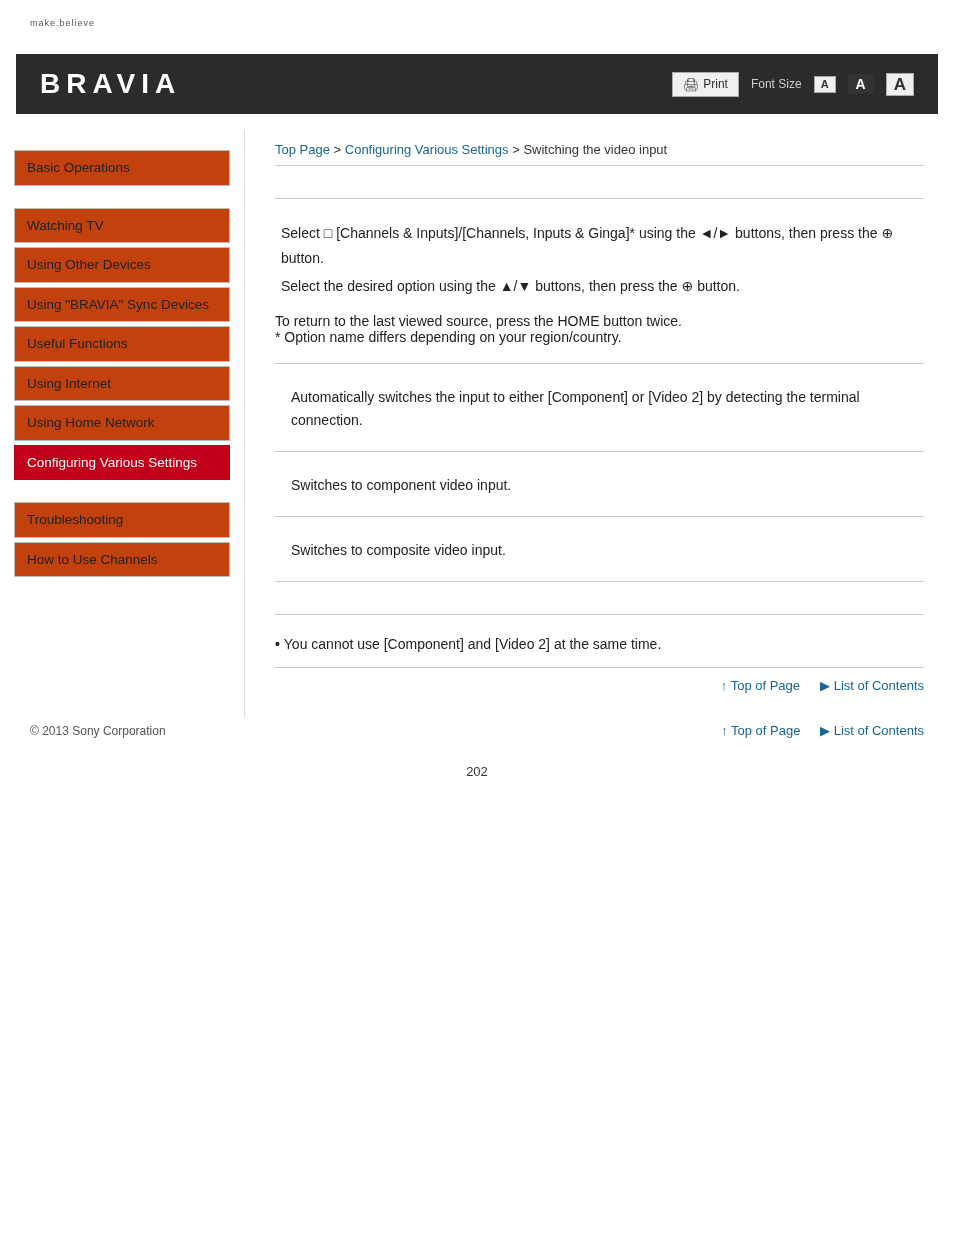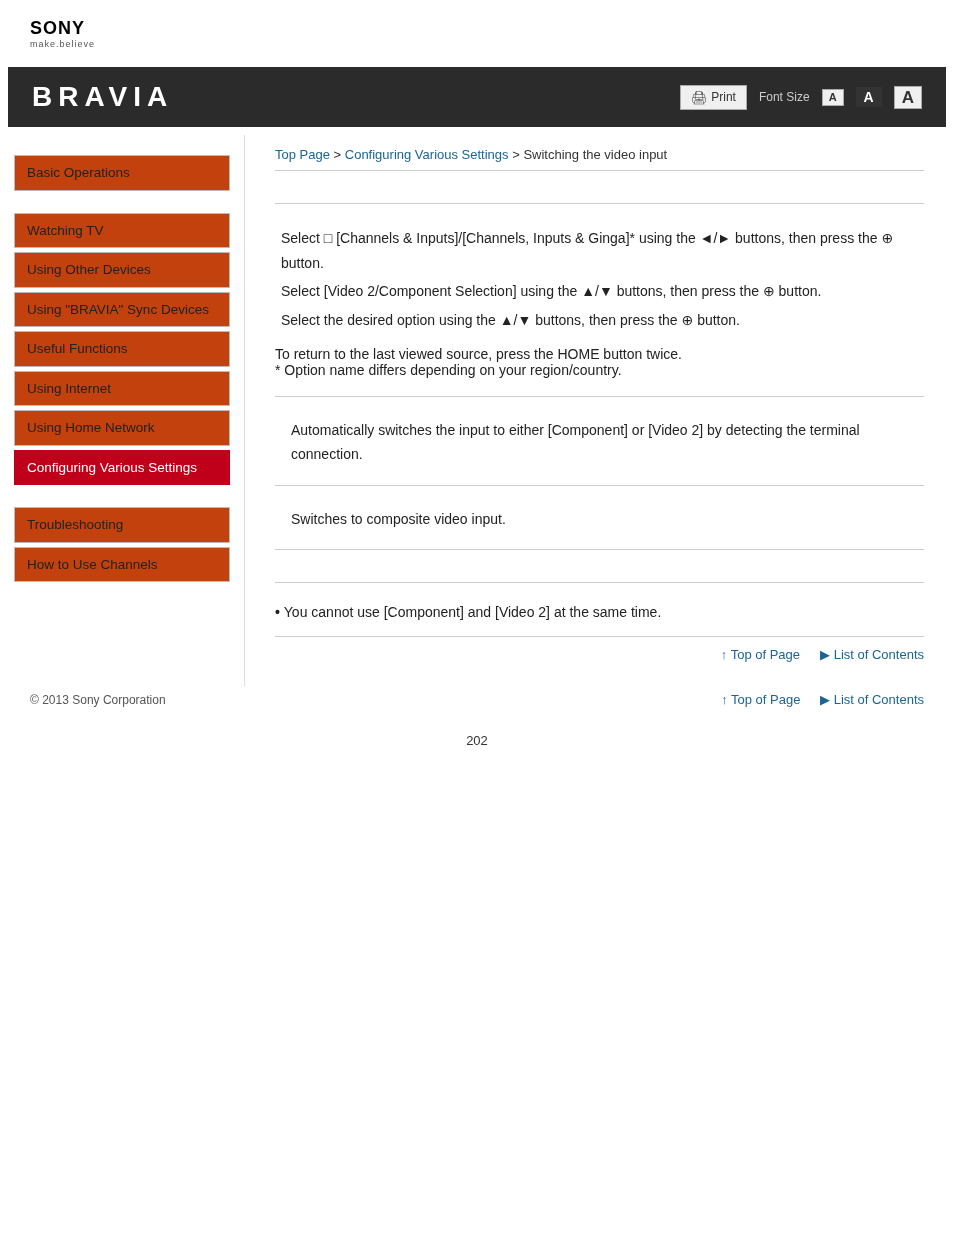--- a/index.html
+++ b/index.html
@@ -29,21 +29,21 @@
       letter-spacing: 1px;
     }
 
     
     .bravia-bar {
       background: #2b2b2b;
       display: flex;
       align-items: center;
       justify-content: space-between;
       padding: 14px 24px;
-      margin: 8px;
+      margin: 16px;
     }
     .bravia-title {
       color: #fff;
       font-size: 28px;
       font-weight: bold;
       font-family: Arial, sans-serif;
       letter-spacing: 6px;
     }
     .bravia-toolbar {
       display: flex;
@@ -220,21 +220,20 @@
       font-size: 14px;
       line-height: 1.7;
       color: #222;
       padding-left: 16px;
     }
   </style>
 </head>
 <body>
 
 <div class="sony-header">
-  <div class="sony-logo-text">SONY</div>
   <div class="sony-tagline">make.believe</div>
 </div>
 
 <div class="bravia-bar">
   <div class="bravia-title">BRAVIA</div>
   <div class="bravia-toolbar">
     <button class="print-btn">
       <span class="print-icon">🖨</span>
       <span>Print</span>
     </button>
@@ -266,32 +265,34 @@
 
     <div class="breadcrumb">
       <a href="#">Top Page</a><span> &gt; </span><a href="#">Configuring Various Settings</a><span> &gt; </span><span>Switching the video input</span>
     </div>
 
     <div class="empty-section"></div>
 
     <div class="section">
       <div class="steps-block">
         <p>Select □ [Channels &amp; Inputs]/[Channels, Inputs &amp; Ginga]* using the ◄/► buttons, then press the ⊕ button.</p>
-        <p>Select [Video 2/Component Selection] using the ▲/▼ buttons, then press the ⊕ button.</p>
         <p>Select the desired option using the ▲/▼ buttons, then press the ⊕ button.</p>
       </div>
       <div style="height:10px"></div>
       <p>To return to the last viewed source, press the HOME button twice.</p>
       <p>* Option name differs depending on your region/country.</p>
     </div>
 
     <div class="section">
       <div class="desc-block">Automatically switches the input to either [Component] or [Video 2] by detecting the terminal connection.</div>
     </div>
 
+    <div class="section">
+      <div class="desc-block">Switches to component video input.</div>
+    </div>
 
     <div class="section">
       <div class="desc-block">Switches to composite video input.</div>
     </div>
 
     <div class="empty-section"></div>
 
     <div class="note-section">
       <ul class="note-list">
         <li>You cannot use [Component] and [Video 2] at the same time.</li>

